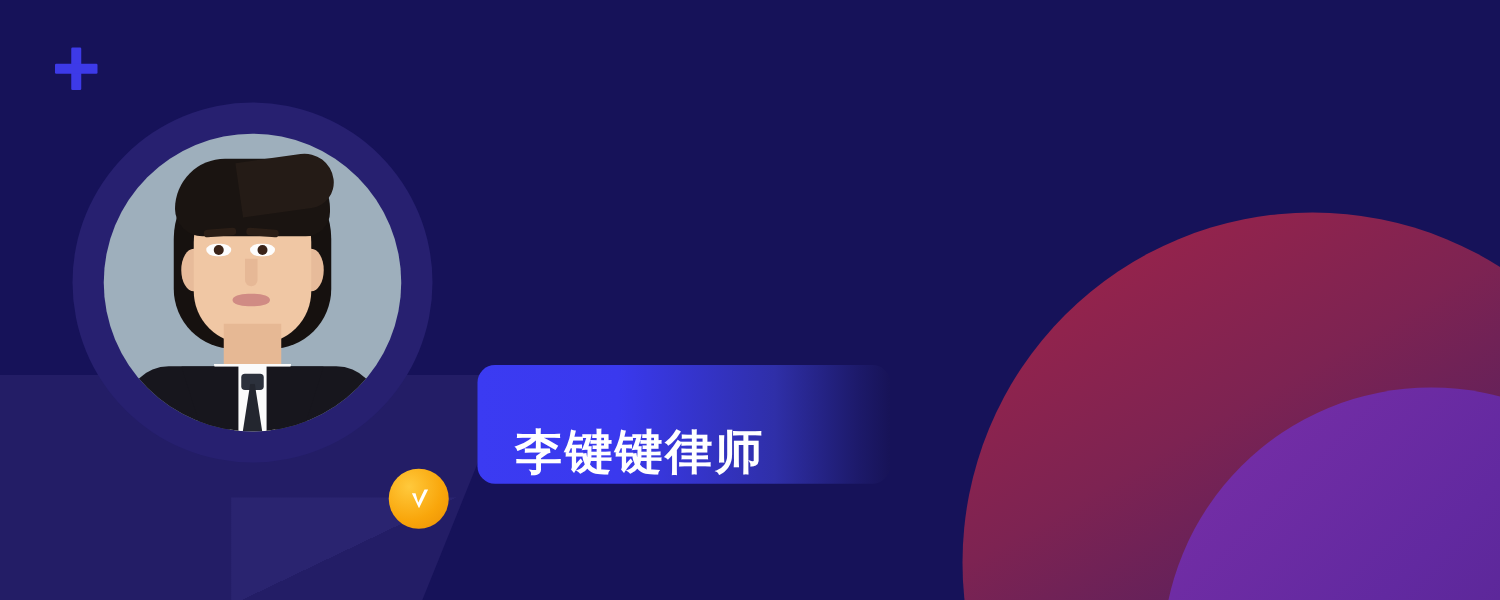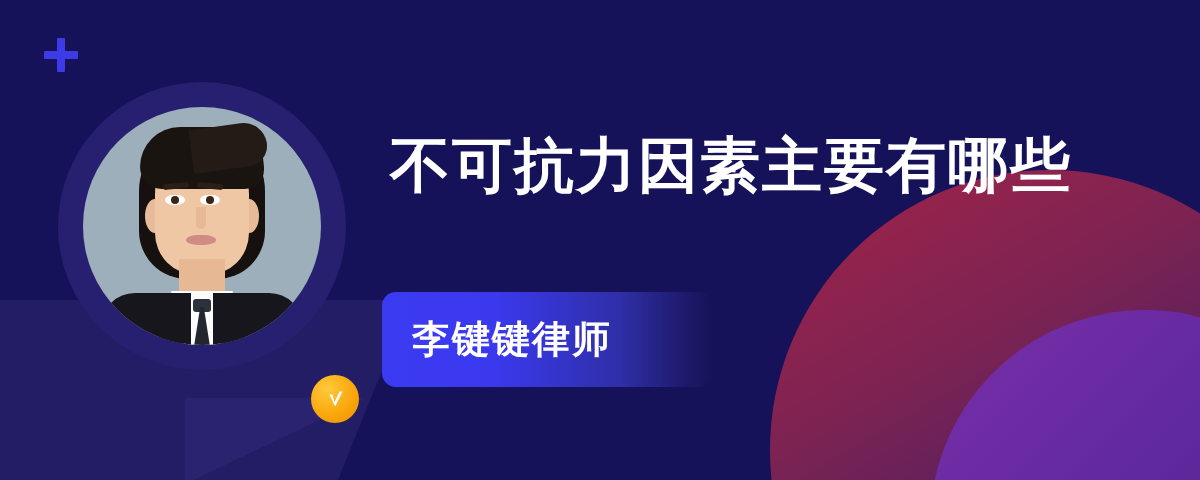--- a/index.html
+++ b/index.html
@@ -266,21 +266,21 @@
 
   .name-badge {
     position: absolute;
     left: 382px;
     top: 292px;
     width: 330px;
     height: 95px;
     border-radius: 14px;
     background: linear-gradient(90deg, #3b3bf2 0%, #3a39ee 34%, #2f2fa8 72%, #1d1a6b 92%, #171357 100%);
     display: flex;
-    align-items: center;
+    align-items: flex-end;
   }
   .name-badge-label {
     padding-left: 30px;
     font-size: 38px;
     font-weight: bold;
     color: #ffffff;
     letter-spacing: 2px;
     white-space: nowrap;
   }
 </style>
@@ -321,19 +321,18 @@
       <div class="pt-tie-knot"></div>
       <div class="pt-tie"></div>
     </div>
     <div class="verified-badge">
       <svg width="28" height="28" viewBox="0 0 28 28" aria-hidden="true">
         <path d="M8.5 9.5 L14.2 21.5 L21.5 6.5 L18.6 6.5 L13.6 17.0 L11.4 9.5 Z" fill="#ffffff"></path>
       </svg>
     </div>
   </div>
 
-  <div class="headline">不可抗力因素主要有哪些</div>
 
   <div class="name-badge">
     <span class="name-badge-label">李键键律师</span>
   </div>
 
 </div>
 
 </body></html>

